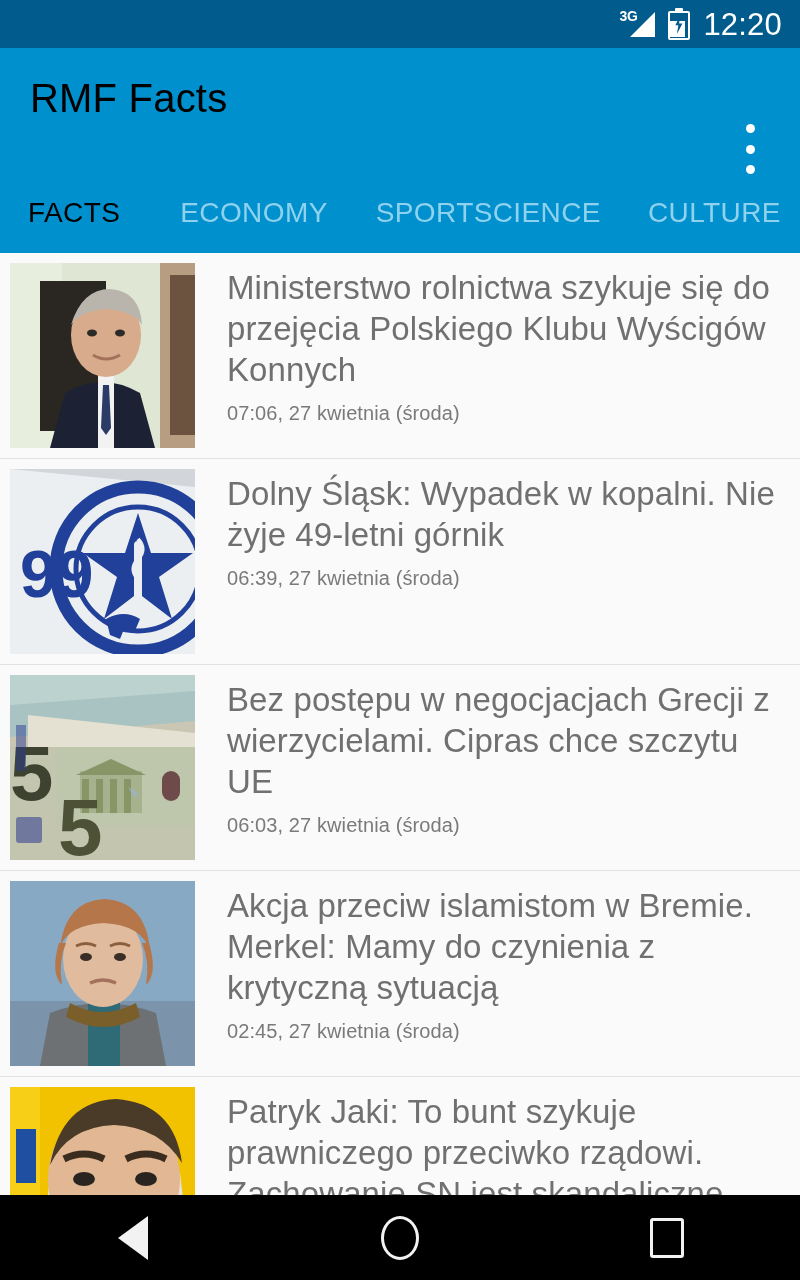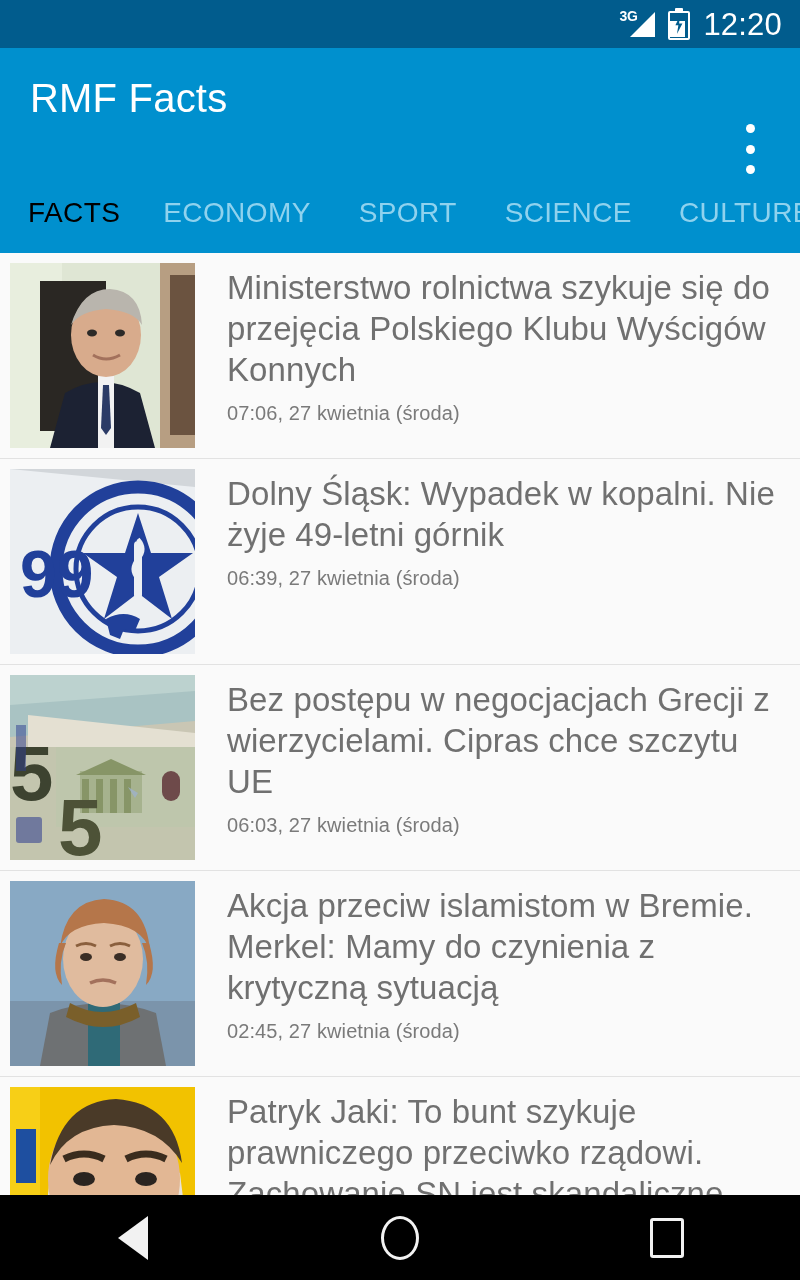--- a/index.html
+++ b/index.html
@@ -53,44 +53,44 @@
     letter-spacing:0.2px; font-weight:400;
   }
 
   
   .appbar {
     position:absolute; top:48px; left:0; width:800px; height:205px;
     background:#0090CE;
   }
   .appbar-title {
     position:absolute; left:30px; top:30px;
-    color:#ffffff; font-size:40px; font-weight:400; letter-spacing:0.2px;
+    color:#000000; font-size:40px; font-weight:400; letter-spacing:0.2px;
     line-height:1;
   }
   .overflow {
     position:absolute; right:28px; top:72px;
     width:44px; height:58px; display:flex; flex-direction:column;
     align-items:center; justify-content:space-between; padding:4px 0;
     cursor:pointer;
   }
   .overflow i { display:block; width:9px; height:9px; border-radius:50%; background:#ffffff; }
 
   .tabs {
     position:absolute; left:0; bottom:14px; width:800px; height:52px;
     display:flex; align-items:center;
   }
   .tab {
     color:#8FD2EE; font-size:28px; font-weight:400; letter-spacing:0.4px;
     white-space:nowrap; cursor:pointer; line-height:1;
   }
   .tab.active { color:#000000; }
   .tab-0 { margin-left:28px; }
-  .tab-1 { margin-left:43px; }
+  .tab-1 { margin-left:60px; }
   .tab-2 { margin-left:48px; }
-  .tab-3 { margin-left:48px; }
+  .tab-3 { }
   .tab-4 { margin-left:47px; }
 
   
   .list {
     position:absolute; top:253px; left:0; width:800px; height:942px;
     background:#f7f7f7; overflow:hidden;
   }
   .item {
     position:relative; width:800px; background:#fafafa;
     border-bottom:1px solid #e2e2e2;

